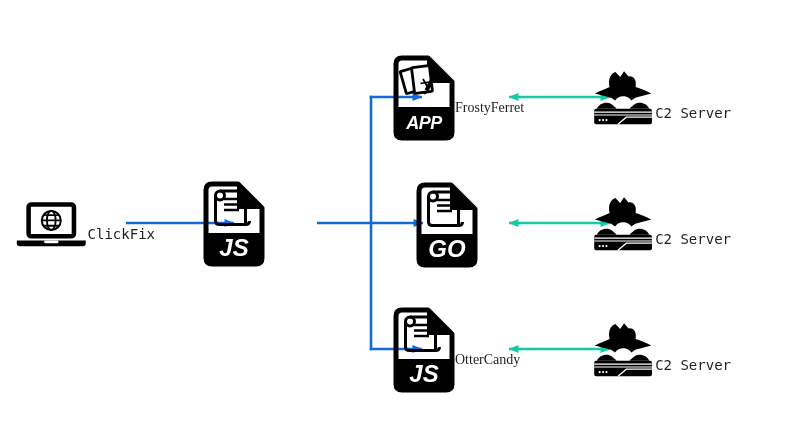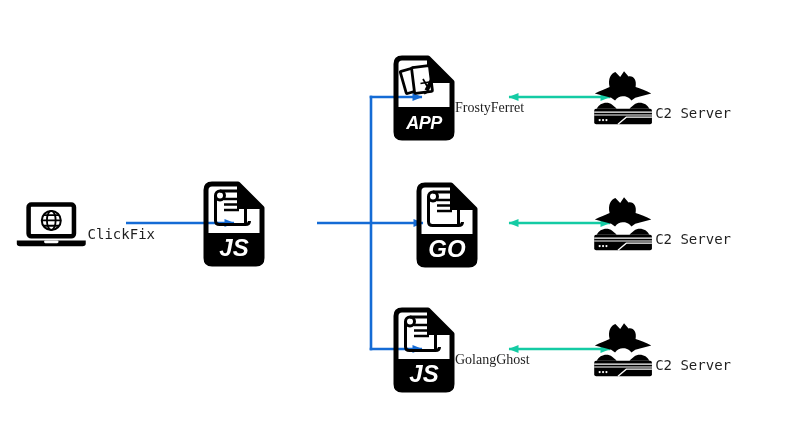--- a/index.html
+++ b/index.html
@@ -140,21 +140,21 @@
       <path d="M 34 3 L 59 28 L 34 28 Z" class="fill-ink"></path>
       <g>
         <circle cx="17" cy="14.5" r="4.5" class="stroke-ink" style="stroke-width:3"></circle>
         <path d="M 17 10 H 37.5 Q 42.5 10 42.5 14.5 V 43.5" class="stroke-ink" style="stroke-width:3"></path>
         <path d="M 12.5 14.5 V 39.5 Q 12.5 43.5 16.5 43.5 H 42.5 Q 46.5 43.5 46.5 40" class="stroke-ink" style="stroke-width:3"></path>
         <path d="M 21 18 H 36 M 21 23.5 H 36 M 21 29 H 36" class="stroke-ink" style="stroke-width:2.6"></path>
       </g>
       <path d="M 3 52 H 59 V 77 Q 59 83 53 83 H 9 Q 3 83 3 77 Z" class="fill-ink"></path>
       <text x="31" y="75" class="badge badge-2">JS</text>
     </svg>
-    <div class="label">GolangGhost</div>
+    <div class="label">OtterCandy</div>
   </div>
 
   <div class="node node-c2" style="left:591px;top:64px;width:140px">
     <svg width="78" height="66" viewBox="0 0 100 85">
       <path class="fill-ink" d="M 6 37 C 15 33 22 30 29 27 C 26 14 31 6 38 3.5 L 45.5 11.5 L 51.5 2.5 L 58.5 10.5
                C 66.5 9 71.5 16 69.5 27 C 77 29.5 86 33 94 37 L 69 43.5 L 63 48
                C 59 42 53 41.5 49.5 41.5 C 45 41.5 41 43 37.5 48 L 31.5 43.5 Z"></path>
       <path class="fill-ink" d="M 9 61 C 13 52 25 48.5 33 54.5 L 39.5 60 L 39.5 61 Z
                M 91 61 C 87 52 75 48.5 67 54.5 L 60.5 60 L 60.5 61 Z"></path>
       <rect x="5" y="61" width="90" height="24" rx="3" class="fill-ink"></rect>

